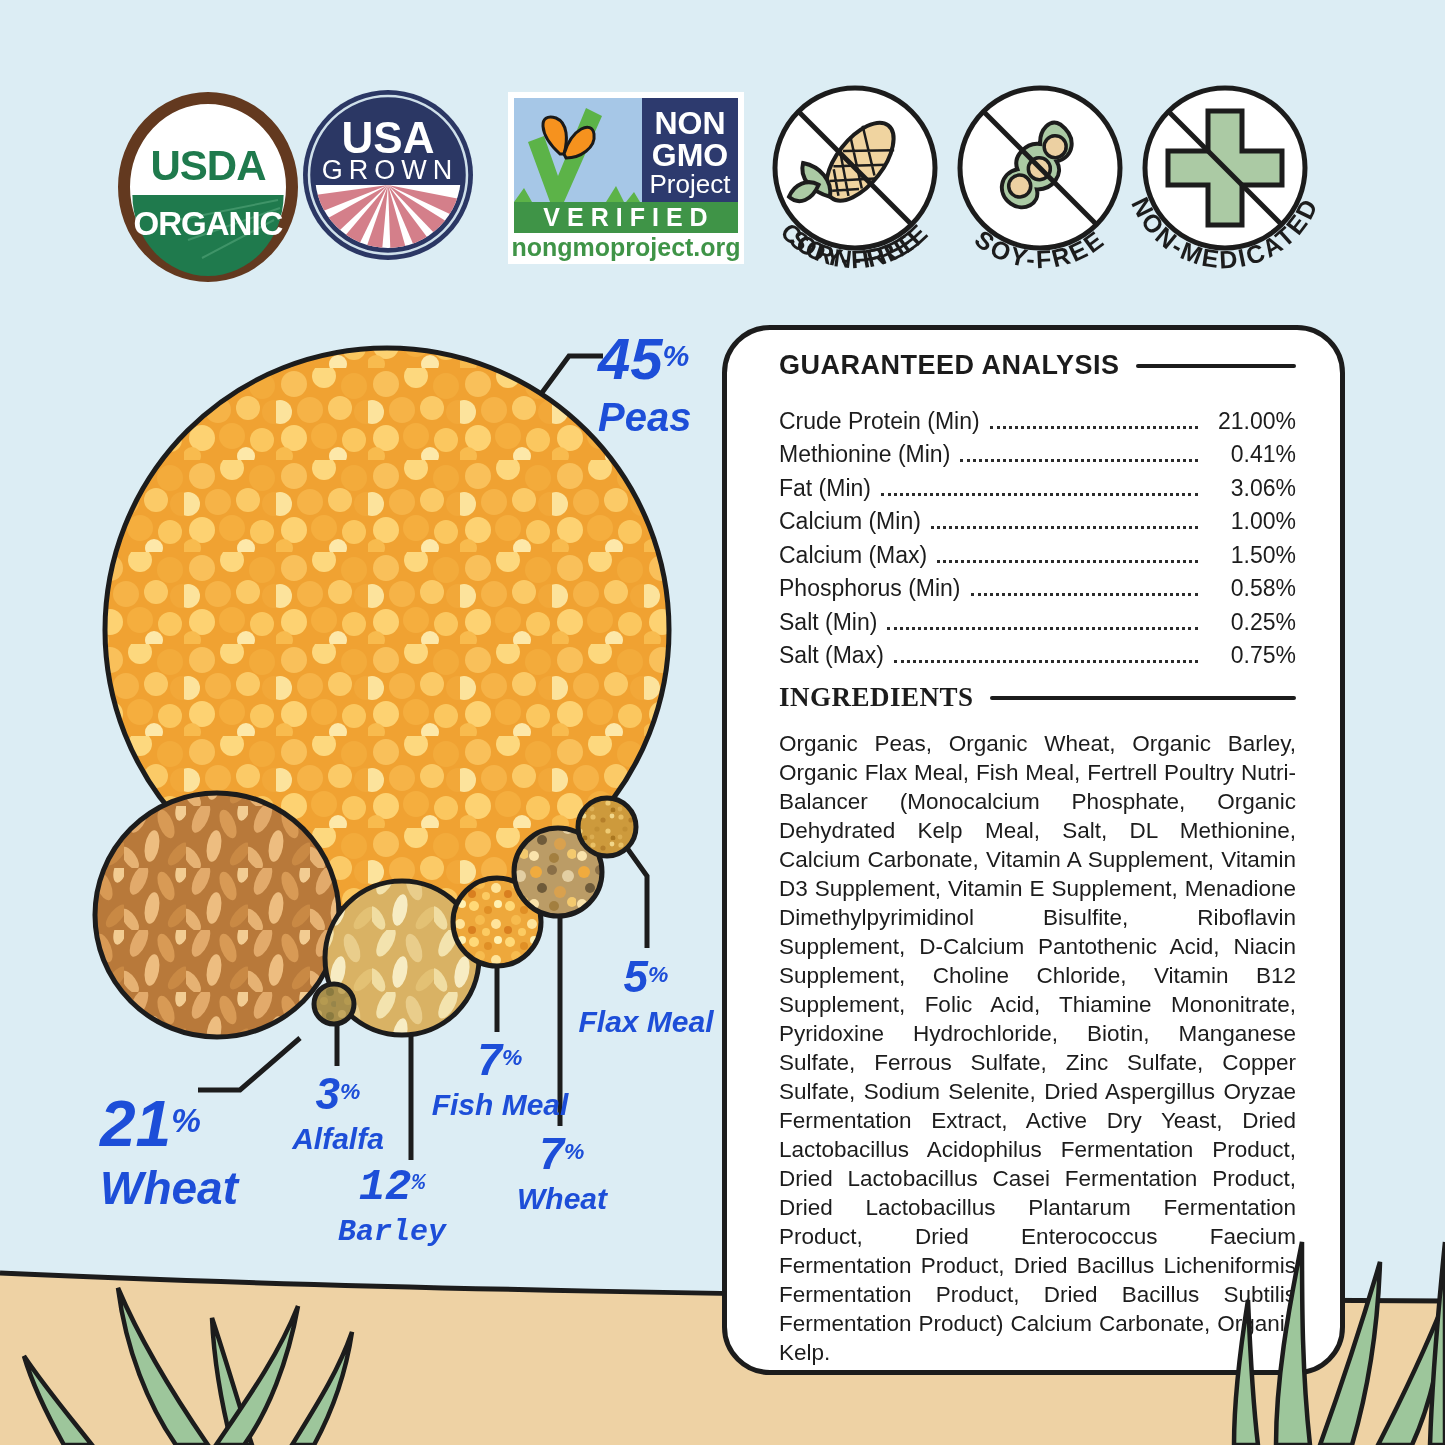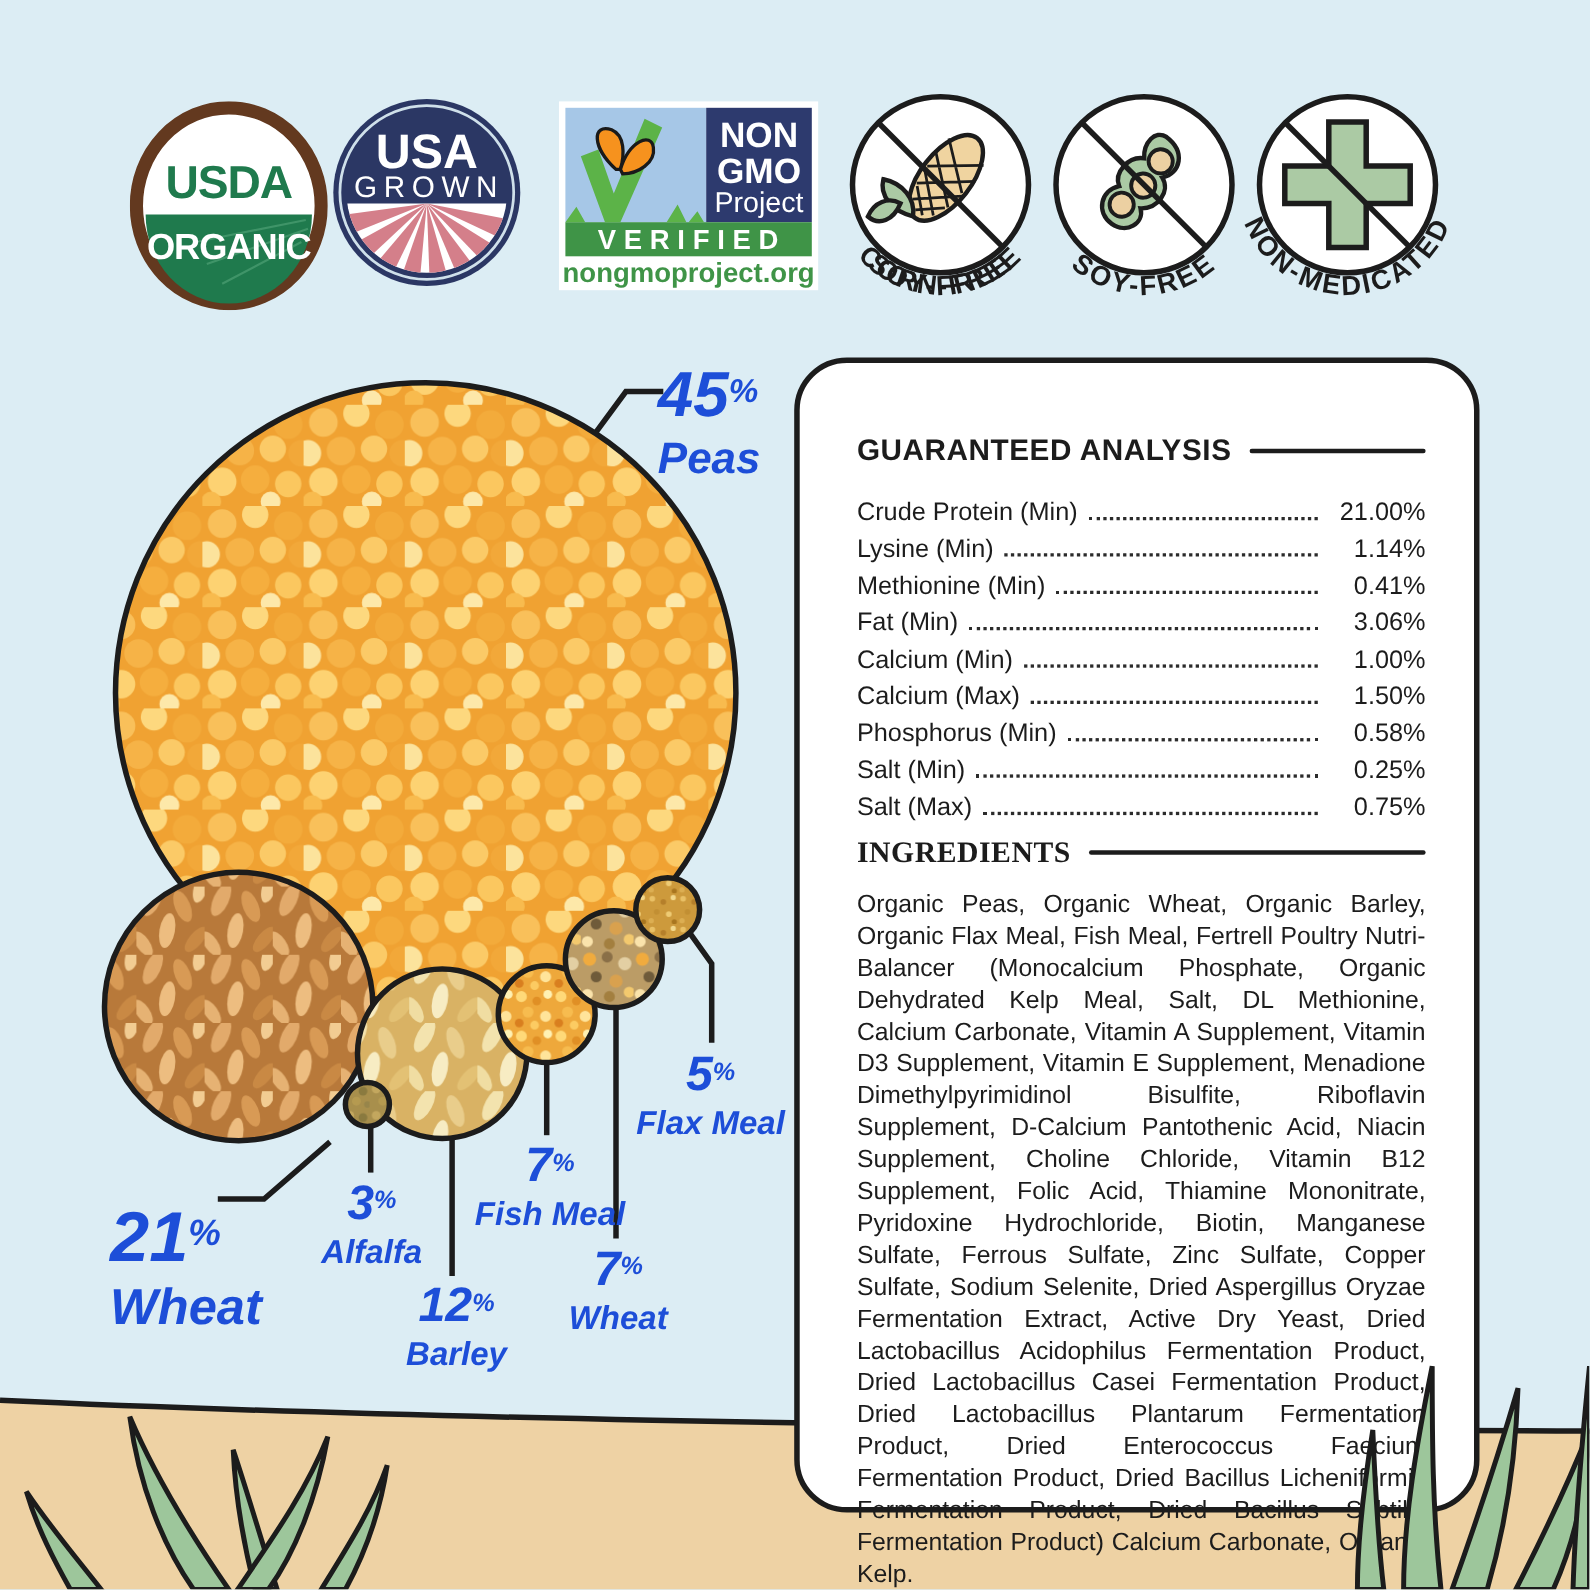--- a/index.html
+++ b/index.html
@@ -5,21 +5,21 @@
   html,body{margin:0;padding:0;}
   body{width:1445px;height:1445px;overflow:hidden;background:#dcedf4;
        font-family:"Liberation Sans",sans-serif;color:#1c1c1c;}
   .sheet{position:relative;width:1445px;height:1445px;}
   svg{display:block;}
   .abs{position:absolute;}
 
   
   .panel{position:absolute;left:722px;top:325px;width:623px;height:1050px;
          background:#ffffff;border:5px solid #1c1c1c;border-radius:48px;
-         box-sizing:border-box;padding:64px 44px 0 52px;z-index:4;}
+         box-sizing:border-box;padding:20px 44px 0 52px;z-index:4;}
   .sec-head{display:flex;align-items:center;gap:16px;}
   .sec-title{font-size:27px;font-weight:800;letter-spacing:.5px;white-space:nowrap;}
   .sec-rule{flex:1;height:4px;background:#1c1c1c;border-radius:2px;}
   .ga-table{margin-top:20px;}
   .ga-row{display:flex;align-items:flex-end;height:33.5px;}
   .ga-label{font-size:23px;white-space:nowrap;}
   .ga-dots{flex:1;border-bottom:3px dotted #2b2b2b;margin:0 10px 6px 10px;}
   .ga-value{font-size:23px;min-width:88px;text-align:right;}
   .ing-head{margin-top:13px;font-family:Liberation Serif, serif;}
   .ing-text{margin-top:16px;font-size:22.5px;line-height:29px;text-align:justify;}
@@ -144,21 +144,21 @@
   <div class="bubble-label" style="left:100px;top:1048px;text-align:left;">
     <div class="pct" style="font-size:64px;margin-top:44px;"><span>21</span><span class="sym">%</span></div>
     <div class="pname" style="font-size:46px;">Wheat</div>
   </div>
 
   <div class="bubble-label ctr" style="left:338px;top:1072px;">
     <div class="pct" style="font-size:44px;"><span>3</span><span class="sym">%</span></div>
     <div class="pname" style="font-size:30px;">Alfalfa</div>
   </div>
 
-  <div class="bubble-label ctr" style="left:415px;top:1165px;">
+  <div class="bubble-label ctr" style="left:392px;top:1165px;font-family:Liberation Mono, monospace;">
     <div class="pct" style="font-size:44px;"><span>12</span><span class="sym">%</span></div>
     <div class="pname" style="font-size:30px;">Barley</div>
   </div>
 
   <div class="bubble-label ctr" style="left:500px;top:1038px;">
     <div class="pct" style="font-size:44px;"><span>7</span><span class="sym">%</span></div>
     <div class="pname" style="font-size:30px;text-align:center;">Fish Meal</div>
   </div>
 
   <div class="bubble-label ctr" style="left:562px;top:1132px;">
@@ -275,25 +275,20 @@
       <div class="sec-rule"></div>
     </div>
 
     <div class="ga-table">
       <div class="ga-row">
         <span class="ga-label">Crude Protein (Min)</span>
         <div class="ga-dots"></div>
         <span class="ga-value">21.00%</span>
       </div>
       <div class="ga-row">
-        <span class="ga-label">Lysine (Min)</span>
-        <div class="ga-dots"></div>
-        <span class="ga-value">1.14%</span>
-      </div>
-      <div class="ga-row">
         <span class="ga-label">Methionine (Min)</span>
         <div class="ga-dots"></div>
         <span class="ga-value">0.41%</span>
       </div>
       <div class="ga-row">
         <span class="ga-label">Fat (Min)</span>
         <div class="ga-dots"></div>
         <span class="ga-value">3.06%</span>
       </div>
       <div class="ga-row">

